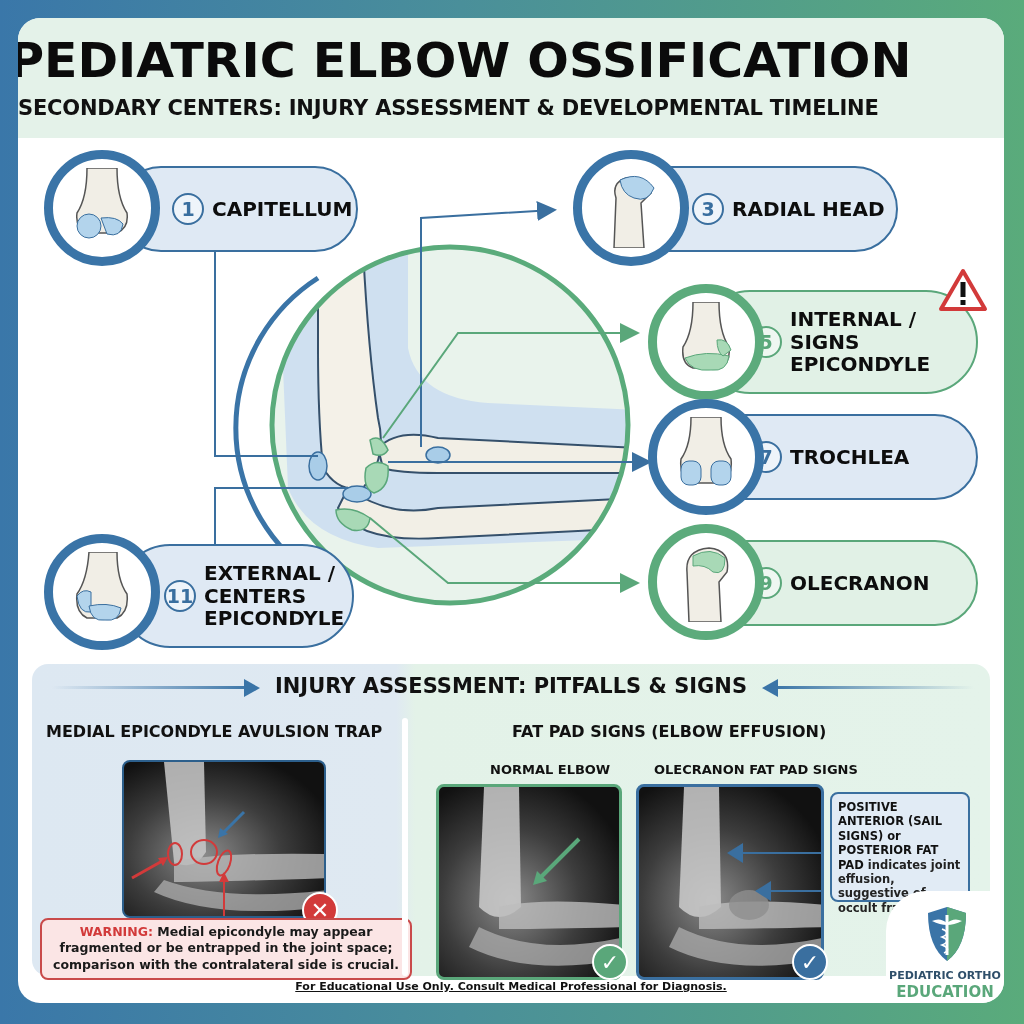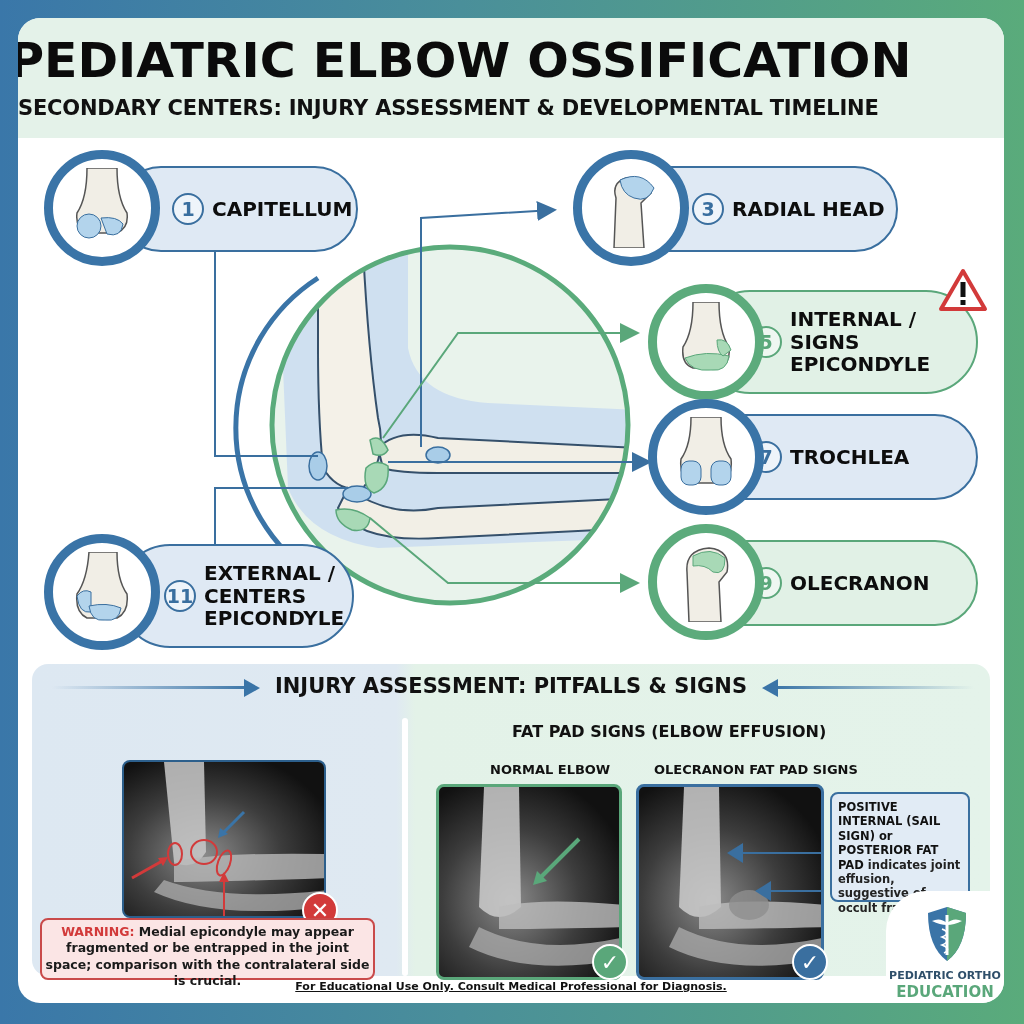--- a/index.html
+++ b/index.html
@@ -70,21 +70,21 @@
     position: absolute; font-weight: bold; font-size: 16px; color: #111;
   }
   .sub-label {
     position: absolute; font-weight: bold; font-size: 13px; color: #111;
   }
   .xray {
     position: absolute; border-radius: 8px; overflow: hidden;
     background: radial-gradient(ellipse at 40% 60%, #8a8a8a 0%, #3d3d3d 45%, #111 80%);
   }
   .warning-box {
-    position: absolute; left: 8px; top: 254px; width: 335px; height: 62px;
+    position: absolute; left: 8px; top: 254px; width: 372px; height: 62px;
     background: #fbe5e5; border: 2px solid #c94a4a; border-radius: 8px;
     text-align: center; font-size: 12.5px; font-weight: bold; color: #1a1a1a; line-height: 1.3;
     padding-top: 4px;
   }
   .warning-box .warn { color: #d23a3a; }
   .callout {
     position: absolute; left: 798px; top: 128px; width: 140px; height: 110px;
     background: #e1ebf5; border: 2px solid #3a6f9f; border-radius: 8px;
     font-size: 11.5px; font-weight: bold; color: #111; line-height: 1.25; padding: 6px 6px;
   }
@@ -248,20 +248,21 @@
     <div class="arrow-line" style="left:20px;width:200px;background:linear-gradient(90deg,rgba(58,116,167,0) 0%,#3a74a7 100%);"></div>
     <svg style="position:absolute;left:212px;top:15px;" width="16" height="18">
         <path d="M0,0 L16,9 L0,18Z" fill="#3a74a7"></path>
       </svg>
     <div class="lower-title">INJURY ASSESSMENT: PITFALLS &amp; SIGNS</div>
     <svg style="position:absolute;left:730px;top:15px;" width="16" height="18">
         <path d="M16,0 L0,9 L16,18Z" fill="#3a74a7"></path>
       </svg>
     <div class="arrow-line" style="left:742px;width:200px;background:linear-gradient(90deg,#3a74a7 0%,rgba(90,171,123,0) 100%);"></div>
 
+    <div class="sec-title" style="left:14px;top:58px;">MEDIAL EPICONDYLE AVULSION TRAP</div>
     <div class="xray" style="left:90px;top:96px;width:204px;height:158px;border:2px solid #2c5f8c;">
       <svg width="204" height="158" viewBox="0 0 204 158">
         <path d="M40,0 L80,0 L82,90 Q70,110 50,100 Z" fill="#c9c9c9" opacity="0.85"></path>
         <path d="M50,100 Q90,90 204,92 L204,116 Q90,120 50,120 Z" fill="#b9b9b9" opacity="0.8"></path>
         <path d="M40,118 Q100,140 204,128 L204,145 Q90,158 30,130Z" fill="#a9a9a9" opacity="0.8"></path>
         <ellipse cx="51" cy="92" rx="7" ry="11" fill="none" stroke="#d23a3a" stroke-width="2"></ellipse>
         <ellipse cx="80" cy="90" rx="13" ry="12" fill="none" stroke="#d23a3a" stroke-width="2"></ellipse>
         <ellipse cx="100" cy="101" rx="6" ry="13" fill="none" stroke="#d23a3a" stroke-width="2" transform="rotate(20 100 101)"></ellipse>
         <line x1="8" y1="116" x2="40" y2="98" stroke="#d23a3a" stroke-width="3"></line>
         <path d="M44,95 L34,96 L39,104Z" fill="#d23a3a"></path>
@@ -302,21 +303,21 @@
         <ellipse cx="110" cy="118" rx="20" ry="15" fill="#8f8f8f" opacity="0.8"></ellipse>
         <line x1="100" y1="66" x2="188" y2="66" stroke="#3a6f9f" stroke-width="2"></line>
         <path d="M88,66 L104,56 L104,76Z" fill="#3a6f9f"></path>
         <line x1="128" y1="104" x2="188" y2="104" stroke="#3a6f9f" stroke-width="2"></line>
         <path d="M116,104 L132,94 L132,114Z" fill="#3a6f9f"></path>
       </svg>
     </div>
     <div class="badge" style="left:760px;top:280px;background:#3a6f9f;">✓</div>
 
     <div class="callout">
-      <span>POSITIVE INTERNAL (SAIL SIGN) or POSTERIOR FAT PAD</span>
+      <span>POSITIVE ANTERIOR (SAIL SIGNS) or POSTERIOR FAT PAD</span>
       <span class="norm">indicates joint effusion, suggestive of occult fracture.</span>
     </div>
   </div>
 
   <div class="logo-area">
     <svg style="position:absolute;left:40px;top:14px;" width="42" height="58" viewBox="0 0 42 58">
       <path d="M21,2 L40,8 Q40,42 21,56 Q2,42 2,8 Z" fill="#3a74a7"></path>
       <path d="M21,2 L40,8 Q40,42 21,56 Z" fill="#5aa77a"></path>
       <path d="M6,16 Q14,12 21,18 Q28,12 36,16 Q28,20 21,20 Q14,20 6,16Z" fill="#fff"></path>
       <rect x="19.5" y="10" width="3" height="40" fill="#fff"></rect>

